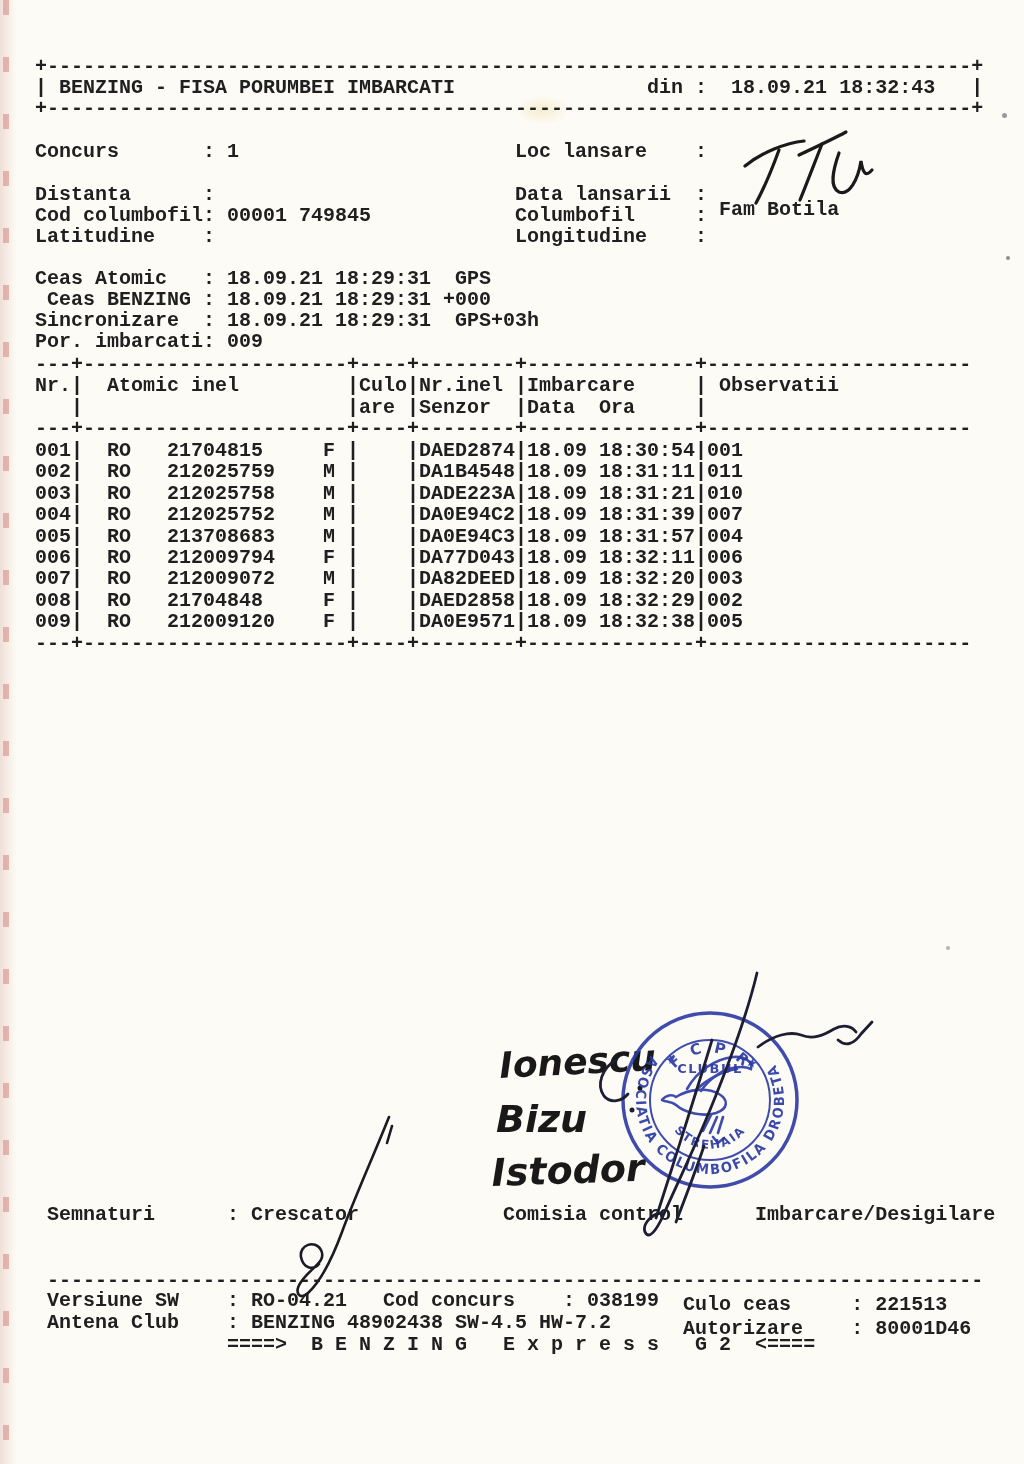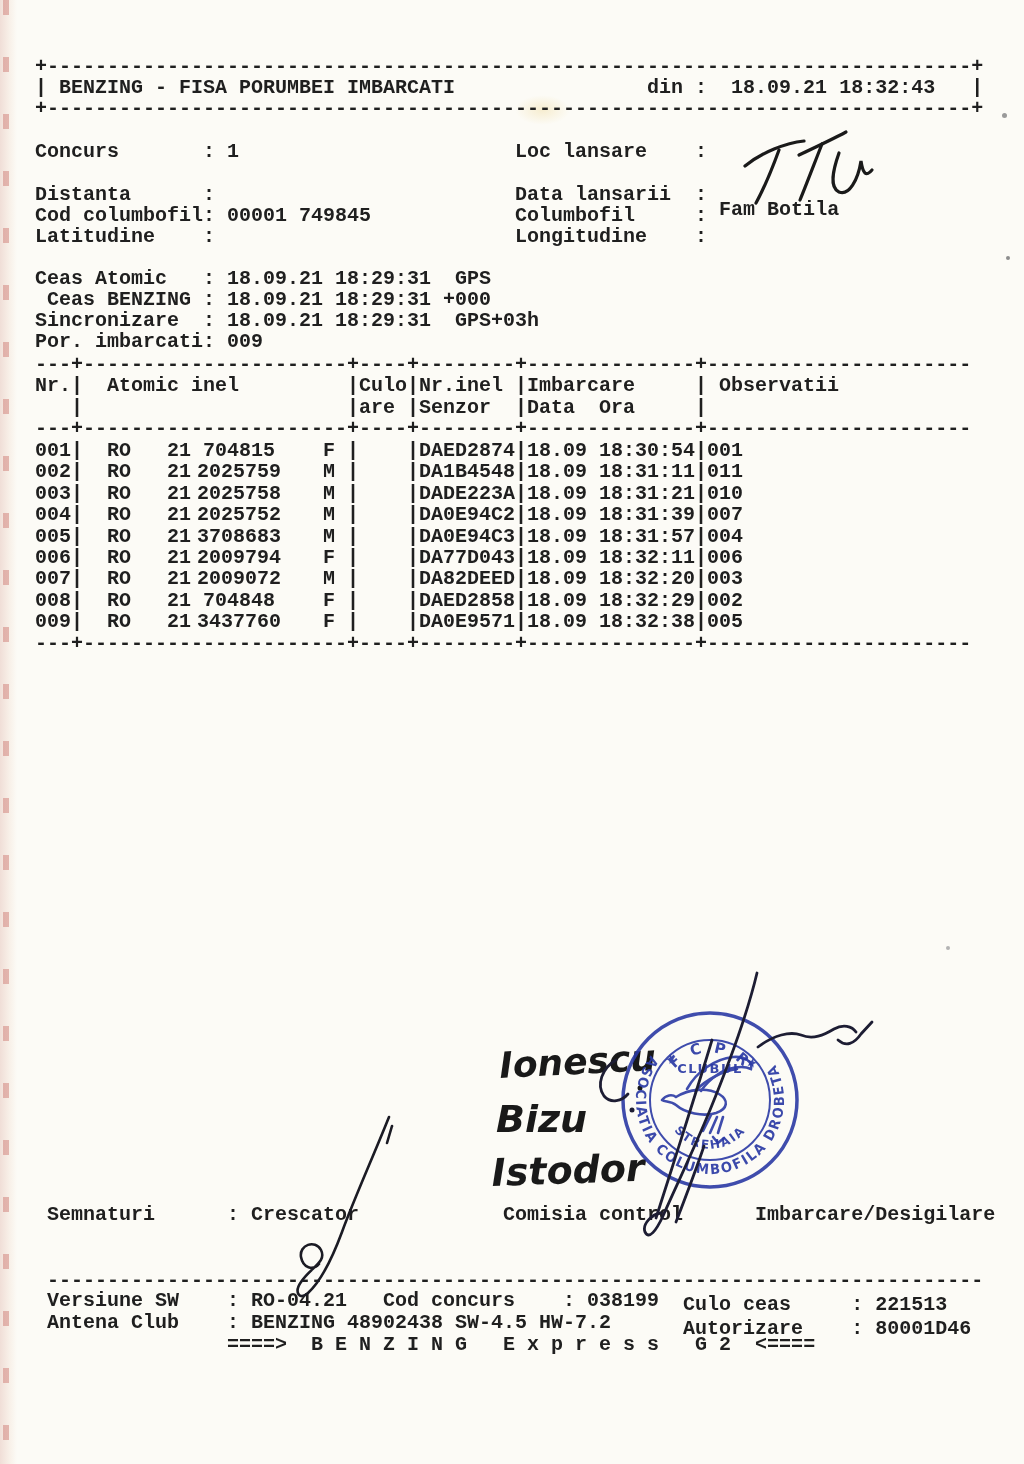--- a/index.html
+++ b/index.html
@@ -5,21 +5,21 @@
   html,body{margin:0;padding:0;background:#e8e8e8}
   .scan{position:relative;width:1024px;height:1464px;background:#fcfbf6;overflow:hidden;
         font-family:"Liberation Mono","DejaVu Sans Mono",monospace;font-weight:700;
         font-size:20px;line-height:21.4px;color:#1f1f1f}
   .line{position:absolute;left:35px;height:22px;white-space:pre}
   .line>span{position:absolute;top:0;white-space:pre}
   .trow{position:absolute;left:35px;display:grid;
         grid-template-columns:3ch 1ch 22ch 1ch 4ch 1ch 8ch 1ch 14ch 1ch 10ch;white-space:pre}
   .trow span{white-space:pre}
   .ml1{margin-left:1ch}.ml2{margin-left:2ch}.ml3{margin-left:3ch}
-  .ring{display:inline-block;width:8ch;text-align:center}
+  .ring{display:inline-block;width:8ch;text-align:left}
   .up5{transform:translateY(-6px)}
   .dn4{display:inline-block;transform:translateY(4px)}
   .dn6{display:inline-block;transform:translateY(6px)}
   .edge{position:absolute;left:0;top:0;width:17px;height:100%;
         background:linear-gradient(to right,#f0ded7,#f8f0e8 55%,rgba(252,251,246,0))}
   .edge2{position:absolute;left:3px;top:0;width:6px;height:100%;
         background:repeating-linear-gradient(to bottom,rgba(206,124,117,.5) 0 15px,rgba(206,124,117,0) 15px 57px)}
   .speck{position:absolute;border-radius:50%}
   .smudge{position:absolute;left:515px;top:95px;width:55px;height:30px;border-radius:50%;
         background:radial-gradient(ellipse,rgba(238,216,150,.4),rgba(238,216,150,0) 70%)}
@@ -105,21 +105,21 @@
   <div class="line" style="top:418px"><span>---+----------------------+----+--------+--------------+----------------------</span></div>
 
   <div class="trow" style="top:440px"><span>001</span><span>|</span><span><span class="ml2">RO</span><span class="ml3">21</span><span class="ring">704815</span><span class="ml3">F</span></span><span>|</span><span></span><span>|</span><span>DAED2874</span><span>|</span><span><span>18.09</span><span class="ml1">18:30:54</span></span><span>|</span><span>001</span></div>
   <div class="trow" style="top:461px"><span>002</span><span>|</span><span><span class="ml2">RO</span><span class="ml3">21</span><span class="ring">2025759</span><span class="ml3">M</span></span><span>|</span><span></span><span>|</span><span>DA1B4548</span><span>|</span><span><span>18.09</span><span class="ml1">18:31:11</span></span><span>|</span><span>011</span></div>
   <div class="trow" style="top:483px"><span>003</span><span>|</span><span><span class="ml2">RO</span><span class="ml3">21</span><span class="ring">2025758</span><span class="ml3">M</span></span><span>|</span><span></span><span>|</span><span>DADE223A</span><span>|</span><span><span>18.09</span><span class="ml1">18:31:21</span></span><span>|</span><span>010</span></div>
   <div class="trow" style="top:504px"><span>004</span><span>|</span><span><span class="ml2">RO</span><span class="ml3">21</span><span class="ring">2025752</span><span class="ml3">M</span></span><span>|</span><span></span><span>|</span><span>DA0E94C2</span><span>|</span><span><span>18.09</span><span class="ml1">18:31:39</span></span><span>|</span><span>007</span></div>
   <div class="trow" style="top:526px"><span>005</span><span>|</span><span><span class="ml2">RO</span><span class="ml3">21</span><span class="ring">3708683</span><span class="ml3">M</span></span><span>|</span><span></span><span>|</span><span>DA0E94C3</span><span>|</span><span><span>18.09</span><span class="ml1">18:31:57</span></span><span>|</span><span>004</span></div>
   <div class="trow" style="top:547px"><span>006</span><span>|</span><span><span class="ml2">RO</span><span class="ml3">21</span><span class="ring">2009794</span><span class="ml3">F</span></span><span>|</span><span></span><span>|</span><span>DA77D043</span><span>|</span><span><span>18.09</span><span class="ml1">18:32:11</span></span><span>|</span><span>006</span></div>
   <div class="trow" style="top:568px"><span>007</span><span>|</span><span><span class="ml2">RO</span><span class="ml3">21</span><span class="ring">2009072</span><span class="ml3">M</span></span><span>|</span><span></span><span>|</span><span>DA82DEED</span><span>|</span><span><span>18.09</span><span class="ml1">18:32:20</span></span><span>|</span><span>003</span></div>
   <div class="trow" style="top:590px"><span>008</span><span>|</span><span><span class="ml2">RO</span><span class="ml3">21</span><span class="ring">704848</span><span class="ml3">F</span></span><span>|</span><span></span><span>|</span><span>DAED2858</span><span>|</span><span><span>18.09</span><span class="ml1">18:32:29</span></span><span>|</span><span>002</span></div>
-  <div class="trow" style="top:611px"><span>009</span><span>|</span><span><span class="ml2">RO</span><span class="ml3">21</span><span class="ring">3437760</span><span class="ml3">F</span></span><span>|</span><span></span><span>|</span><span>DA0E9571</span><span>|</span><span><span>18.09</span><span class="ml1">18:32:38</span></span><span>|</span><span>005</span></div>
+  <div class="trow" style="top:611px"><span>009</span><span>|</span><span><span class="ml2">RO</span><span class="ml3">21</span><span class="ring">2009120</span><span class="ml3">F</span></span><span>|</span><span></span><span>|</span><span>DA0E9571</span><span>|</span><span><span>18.09</span><span class="ml1">18:32:38</span></span><span>|</span><span>005</span></div>
 
   <div class="line" style="top:633px"><span>---+----------------------+----+--------+--------------+----------------------</span></div>
 
   <div class="line" style="top:1204px">
     <span style="left:1ch">Semnaturi</span>
     <span style="left:16ch">:</span>
     <span style="left:18ch">Crescator</span>
     <span style="left:39ch">Comisia control</span>
     <span style="left:60ch">Imbarcare/Desigilare</span>
   </div>

